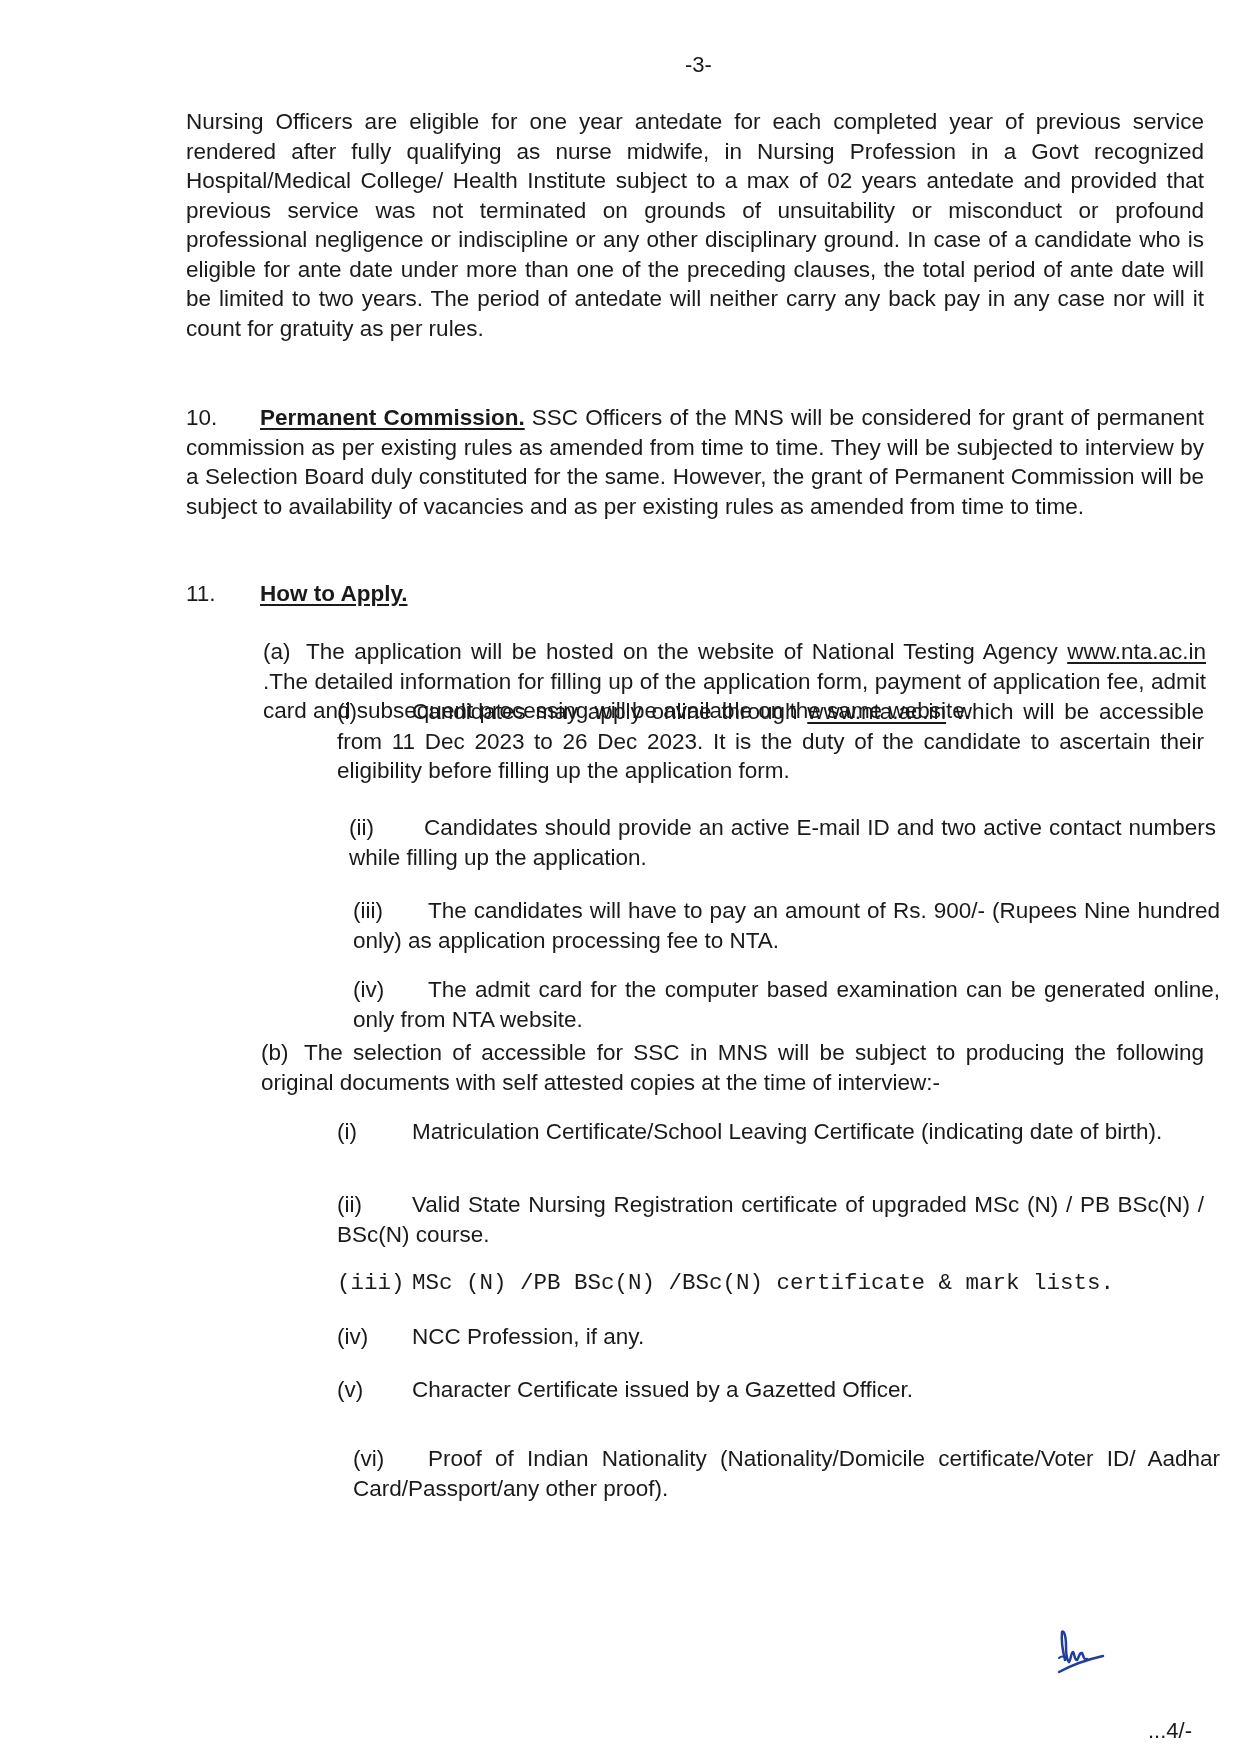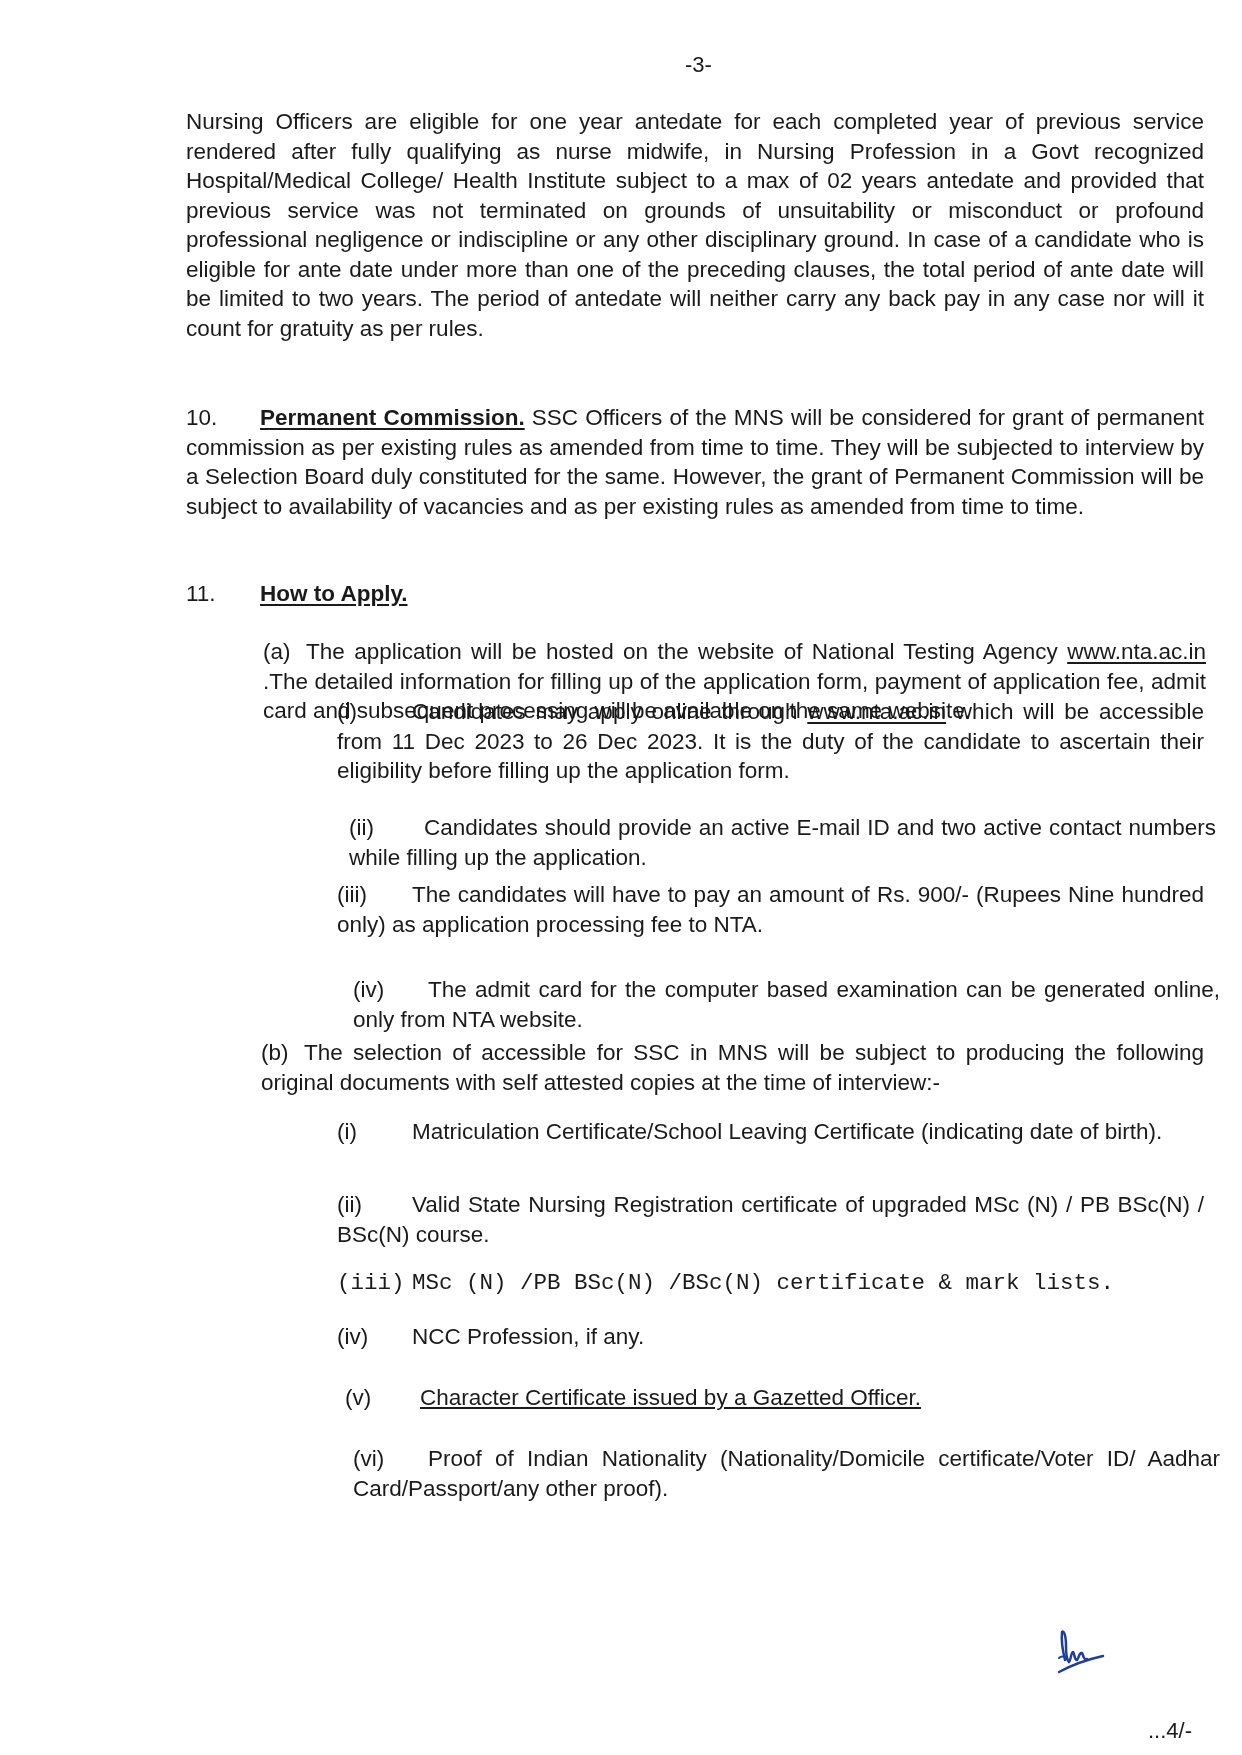--- a/index.html
+++ b/index.html
@@ -36,35 +36,35 @@
 <p class="block p10" style="margin:0"><span class="num num10">10.</span><span class="heading">Permanent Commission.</span><span> SSC Officers of the MNS will be considered for grant of permanent commission as per existing rules as amended from time to time.  They will be subjected to interview by a Selection Board duly constituted for the same. However, the grant of Permanent Commission will be subject to availability of vacancies and as per existing rules as amended from time to time.</span></p>
 
 <p class="block p11h" style="margin:0"><span class="num num11">11.</span><span class="heading">How to Apply.</span></p>
 
 <p class="block p11a" style="margin:0"><span class="lbl-a">(a)</span><span>The  application will be hosted on the website of National Testing Agency </span><a class="link">www.nta.ac.in</a><span> .The detailed information for filling up of the application form, payment of application fee, admit card and subsequent processing will be available on the same website.</span></p>
 
 <p class="sub" style="margin:0; top:697px;"><span class="lbl-r">(i)</span><span>Candidates may apply online through </span><a class="link">www.nta.ac.in</a><span> which will be accessible from 11 Dec 2023 to 26 Dec 2023.  It is the duty of the candidate to ascertain their eligibility before filling up the application form.</span></p>
 
 <p class="sub" style="margin:12px; top:801px;"><span class="lbl-r">(ii)</span><span>Candidates should provide an active E-mail ID and two active contact numbers while filling up the application.</span></p>
 
-<p class="sub" style="margin:0; top:880px;"><span class="lbl-r">(iii)</span><span>The candidates will have to pay an amount of Rs. 900/- (Rupees Nine hundred only) as application processing fee to NTA.</span></p>
+<p class="sub" style="margin:16px; top:880px;"><span class="lbl-r">(iii)</span><span>The candidates will have to pay an amount of Rs. 900/- (Rupees Nine hundred only) as application processing fee to NTA.</span></p>
 
 <p class="sub" style="margin:16px; top:959px;"><span class="lbl-r">(iv)</span><span>The admit card for the computer based examination can be generated online, only from NTA website.</span></p>
 
 <p class="block pb" style="margin:0; top:1038px;"><span class="lbl-a">(b)</span><span>The selection of accessible for SSC in MNS will be subject to producing the following original documents with self attested copies at the time of interview:-</span></p>
 
 <p class="sub" style="margin:0; top:1117px;"><span class="lbl-r">(i)</span><span>Matriculation Certificate/School Leaving Certificate (indicating date of birth).</span></p>
 
 <p class="sub" style="margin:0; top:1190px;"><span class="lbl-r">(ii)</span><span>Valid State Nursing Registration certificate of upgraded MSc (N) / PB BSc(N) / BSc(N) course.</span></p>
 
 <p class="sub" style="margin:0; top:1269px;font-family:Liberation Mono, monospace;"><span class="lbl-r">(iii)</span><span>MSc (N) /PB BSc(N) /BSc(N) certificate &amp; mark lists.</span></p>
 
 <p class="sub" style="margin:0; top:1322px;"><span class="lbl-r">(iv)</span><span>NCC Profession, if any.</span></p>
 
-<p class="sub" style="margin:8px; top:1375px;text-decoration:underline;"><span class="lbl-r">(v)</span><span>Character Certificate issued by a Gazetted Officer.</span></p>
+<p class="sub" style="margin:0; top:1375px;"><span class="lbl-r">(v)</span><span>Character Certificate issued by a Gazetted Officer.</span></p>
 
 <p class="sub" style="margin:16px; top:1428px;"><span class="lbl-r">(vi)</span><span>Proof of Indian Nationality (Nationality/Domicile certificate/Voter ID/ Aadhar Card/Passport/any other proof).</span></p>
 
 <svg class="sig" viewBox="0 0 70 60" xmlns="http://www.w3.org/2000/svg">
   <path d="M14 50 C 25 44, 40 38, 58 34" stroke="#1f3f9a" stroke-width="2.5" fill="none" stroke-linecap="round"></path>
   <path d="M20 38 C 18 30, 16 20, 17 10 C 19 8, 21 14, 21 24 C 21 32, 22 38, 24 40 C 26 38, 26 30, 28 30 C 30 32, 29 38, 32 38 C 34 36, 34 30, 37 31 C 39 34, 38 38, 42 37" stroke="#1f3f9a" stroke-width="2.5" fill="none" stroke-linecap="round" stroke-linejoin="round"></path>
   <path d="M14 36 C 16 34, 20 34, 21 37" stroke="#1f3f9a" stroke-width="2" fill="none" stroke-linecap="round"></path>
 </svg>
 
 <div class="cont">...4/-</div>

